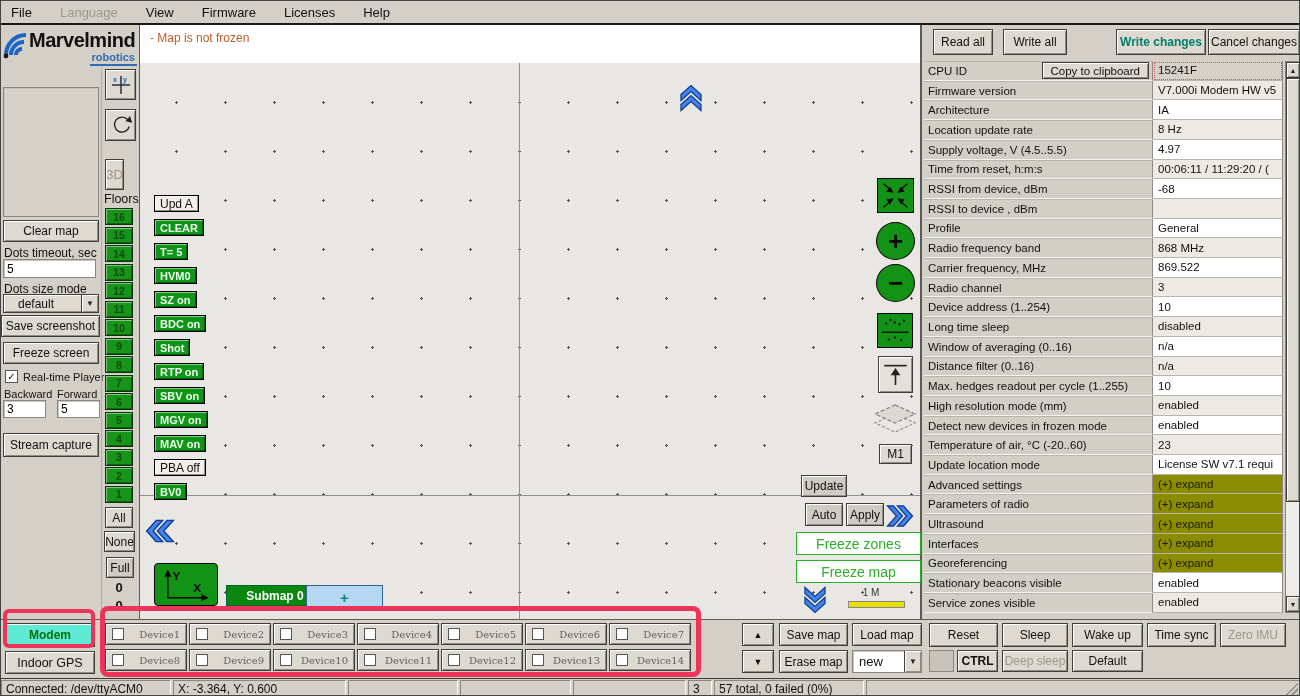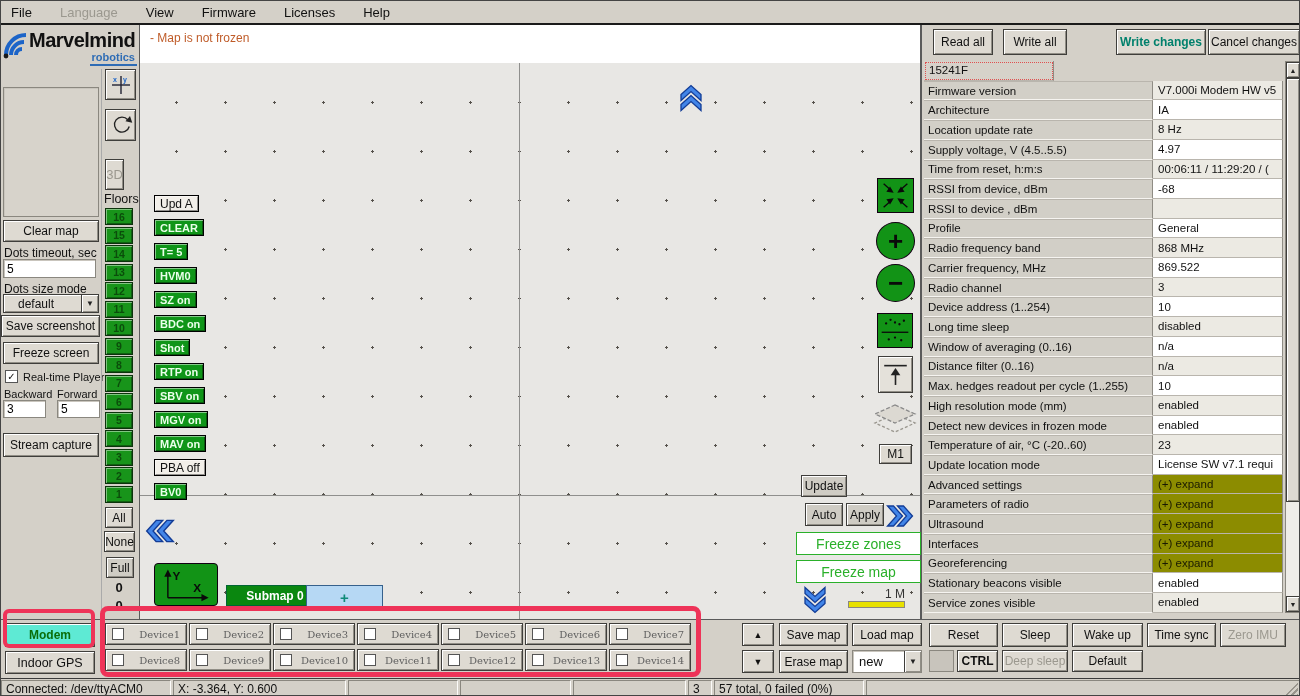--- a/index.html
+++ b/index.html
@@ -59,21 +59,21 @@
   .gsq{background:#129316;border:1.5px solid #101;display:flex;align-items:center;justify-content:center;}
   .gcirc{background:#129316;border:1.5px solid #101;border-radius:50%;display:flex;align-items:center;justify-content:center;
          color:#0a0a0a;font-size:26px;font-weight:bold;line-height:20px;}
   .freezebtn{background:#fff;border:1px solid #2ab02a;color:#2ab02a;font-size:14px;
              display:flex;align-items:center;justify-content:center;}
   #submap-tab{background:#0a870f;border:1px solid #063;color:#fff;font-weight:bold;font-size:12px;
               display:flex;align-items:center;justify-content:center;}
   #plus-tab{background:#b6d8f4;border:1px solid #36618c;color:#0f8a78;font-weight:bold;font-size:15px;
             display:flex;align-items:center;justify-content:center;}
   #scalebar{background:#e8e100;border:1px solid #8a877f;}
-  .scale-txt{font-size:12px;color:#333;text-align:right;}
+  .scale-txt{font-size:10px;color:#333;text-align:center;}
   
   #right-panel{left:920px;top:24px;width:380px;height:594px;background:#d4d0c8;border-left:1px solid #5a5a5a;}
   .teal{color:#00806c;font-weight:bold;}
   #params{position:absolute;left:2px;top:36px;width:361px;}
   .prow{display:flex;height:19.71px;}
   .plabel{width:229px;background:#d2cfc7;border-bottom:1px solid #f6f4f0;border-right:1px solid #8f8c84;
           border-top:1px solid #b9b5ad;padding:0 3px 0 4px;font-size:11.5px;display:flex;align-items:center;
           white-space:nowrap;overflow:hidden;}
   .pvalue{width:130px;background:#fff;border-bottom:1px solid #b9b5ad;border-right:1px solid #8f8c84;
           padding-left:5px;font-size:11.5px;display:flex;align-items:center;white-space:nowrap;overflow:hidden;}
@@ -350,20 +350,24 @@
 
   <div id="right-panel" class="abs">
     <div class="abs btn" style="left:11px;top:4px;width:60px;height:26px;">Read all</div>
     <div class="abs btn" style="left:81px;top:4px;width:64px;height:26px;">Write all</div>
     <div class="abs btn teal" style="left:194px;top:4px;width:90px;height:26px;">Write changes</div>
     <div class="abs btn" style="left:286px;top:4px;width:92px;height:26px;">Cancel changes</div>
 
     <div id="params">
 
         <div class="prow">
+          <div class="plabel">
+            <span>CPU ID</span>
+            <span class="row-btn btn">Copy to clipboard</span>
+          </div>
           <div class="pvalue selected">15241F</div>
         </div>
 
         <div class="prow">
           <div class="plabel">
             <span>Firmware version</span>
 
           </div>
           <div class="pvalue">V7.000i Modem HW v5</div>
         </div>

